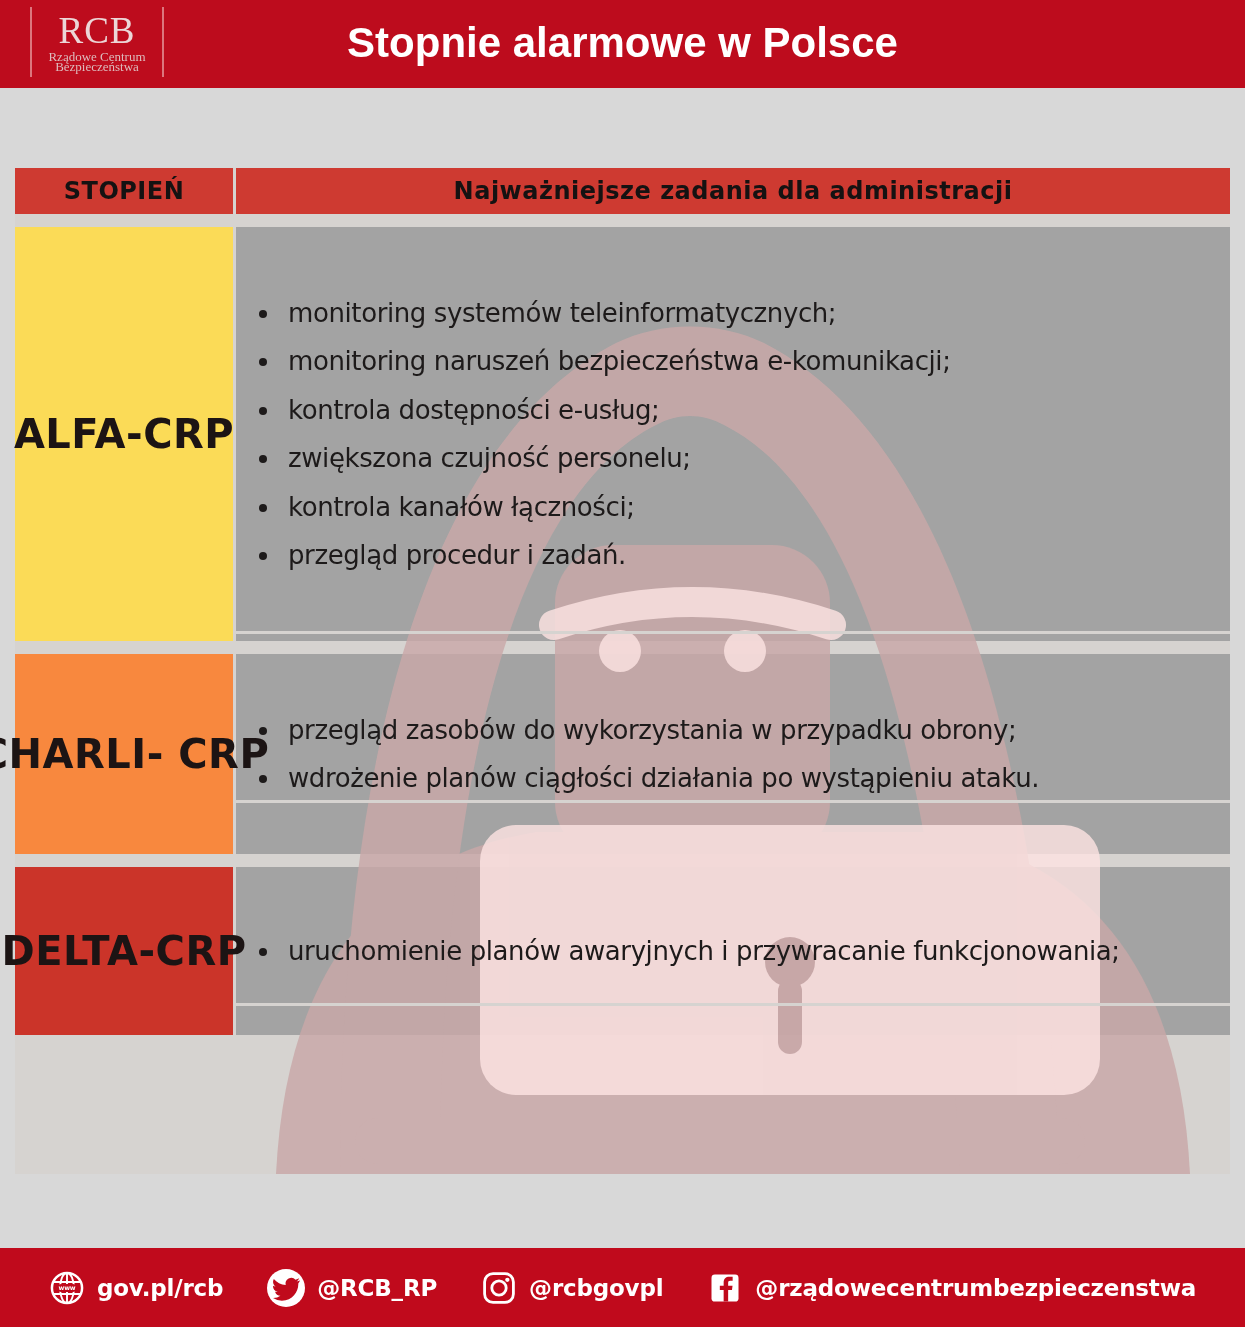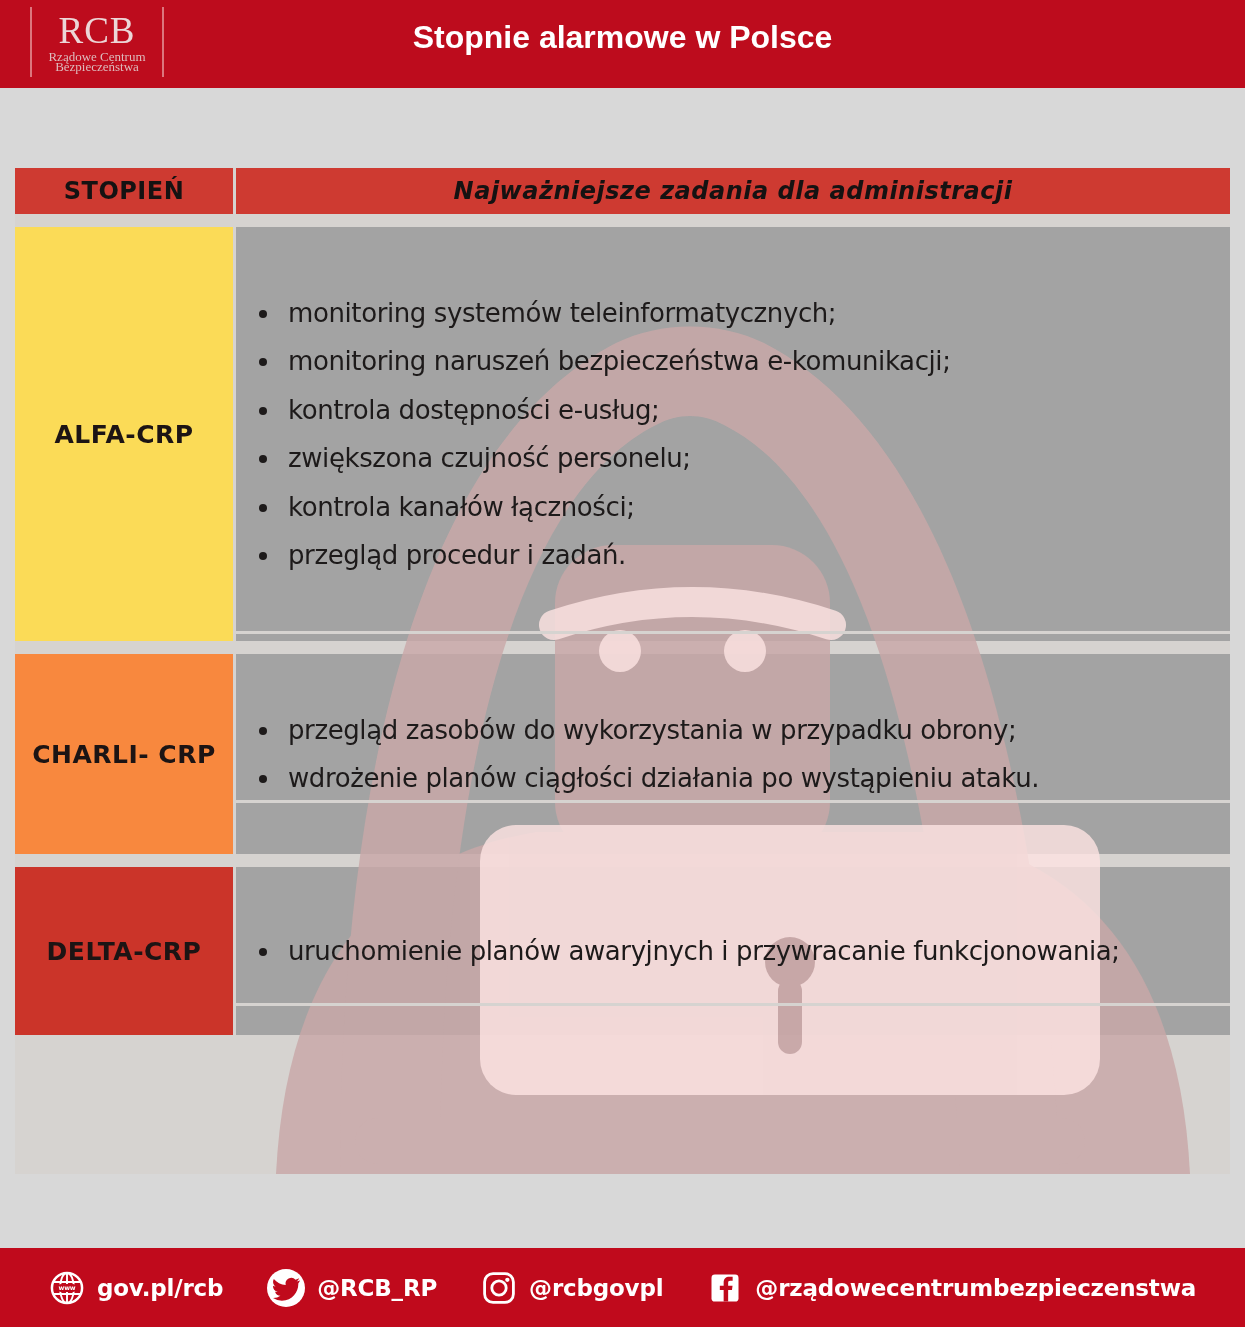--- a/index.html
+++ b/index.html
@@ -9,36 +9,36 @@
   
   .topbar{position:absolute;left:0;top:0;width:1245px;height:88px;background:#bd0c1d;}
   .logo{position:absolute;left:30px;top:7px;height:70px;padding:0 13px;
         border-left:2px solid rgba(245,205,206,.55);border-right:2px solid rgba(245,205,206,.55);
         display:flex;flex-direction:column;align-items:center;justify-content:center;}
   .logo-acronym{font-family:"Liberation Serif",serif;font-size:37px;line-height:36px;
         color:#ecd6d7;letter-spacing:1px;}
   .logo-sub{font-family:"Liberation Serif",serif;font-size:13px;line-height:10px;width:104px;
         text-align:center;color:#ddbcbe;margin-top:3px;}
   .page-title{position:absolute;left:0;top:19px;width:100%;text-align:center;
-        font-family:"Liberation Sans",sans-serif;font-weight:bold;font-size:32px;color:#ffffff;}
+        font-family:"Liberation Sans",sans-serif;font-weight:bold;font-size:42px;color:#ffffff;}
 
   
   .table{position:absolute;left:15px;top:168px;width:1215px;height:1006px;
          background:#d6d3d0;display:flex;flex-direction:column;gap:13px;}
   .row{display:flex;gap:3px;}
   .cell{box-sizing:border-box;}
   .level-col{width:218px;flex:0 0 218px;display:flex;align-items:center;justify-content:center;}
   .task-col{width:994px;flex:0 0 994px;background:#a3a3a3;display:flex;align-items:center;}
   .thead .cell{height:46px;background:#ce3a31;display:flex;align-items:center;justify-content:center;
          font-weight:bold;font-size:24px;color:#151212;letter-spacing:.5px;}
   .row-1 .cell{height:414px;}
   .row-2 .cell{height:166px;}
   .row-3 .cell{height:200px;}
   .row-4 .cell{height:168px;}
-  .level-label{position:relative;z-index:2;font-weight:bold;font-size:25px;color:#1c1414;
+  .level-label{position:relative;z-index:2;font-weight:bold;font-size:40px;color:#1c1414;
          white-space:nowrap;letter-spacing:.5px;}
   .task-list{position:relative;z-index:2;margin:0;padding-left:46px;list-style:disc;}
   .task-list li{font-size:26px;line-height:1.25;letter-spacing:-0.4px;color:#1d1a1a;
          margin:16px 0;padding-left:6px;}
 
   
   .watermark{position:absolute;left:221px;top:49px;width:994px;height:957px;z-index:1;pointer-events:none;}
   .sep{position:absolute;left:221px;width:994px;height:3px;background:#d6d3d0;z-index:3;}
   .sep-1{top:463px;} .sep-2{top:632px;} .sep-3{top:835px;}
 
@@ -59,21 +59,21 @@
       <div class="logo-acronym">RCB</div>
       <div class="logo-sub">Rządowe Centrum Bezpieczeństwa</div>
     </div>
     <div class="page-title">Stopnie alarmowe w Polsce</div>
   </div>
 
   <div class="table">
 
     <div class="row thead">
       <div class="cell level-col">STOPIEŃ</div>
-      <div class="cell task-col" style="background:#ce3a31;justify-content:center;font-style:italic;">Najważniejsze zadania dla administracji</div>
+      <div class="cell task-col" style="background:#ce3a31;justify-content:center;">Najważniejsze zadania dla administracji</div>
     </div>
 
     <div class="row row-1">
       <div class="cell level-col" style="background: rgb(251, 219, 87);">
         <span class="level-label">ALFA-CRP</span>
       </div>
       <div class="cell task-col">
         <ul class="task-list">
           <li>monitoring systemów teleinformatycznych;</li>
           <li>monitoring naruszeń bezpieczeństwa e-komunikacji;</li>

